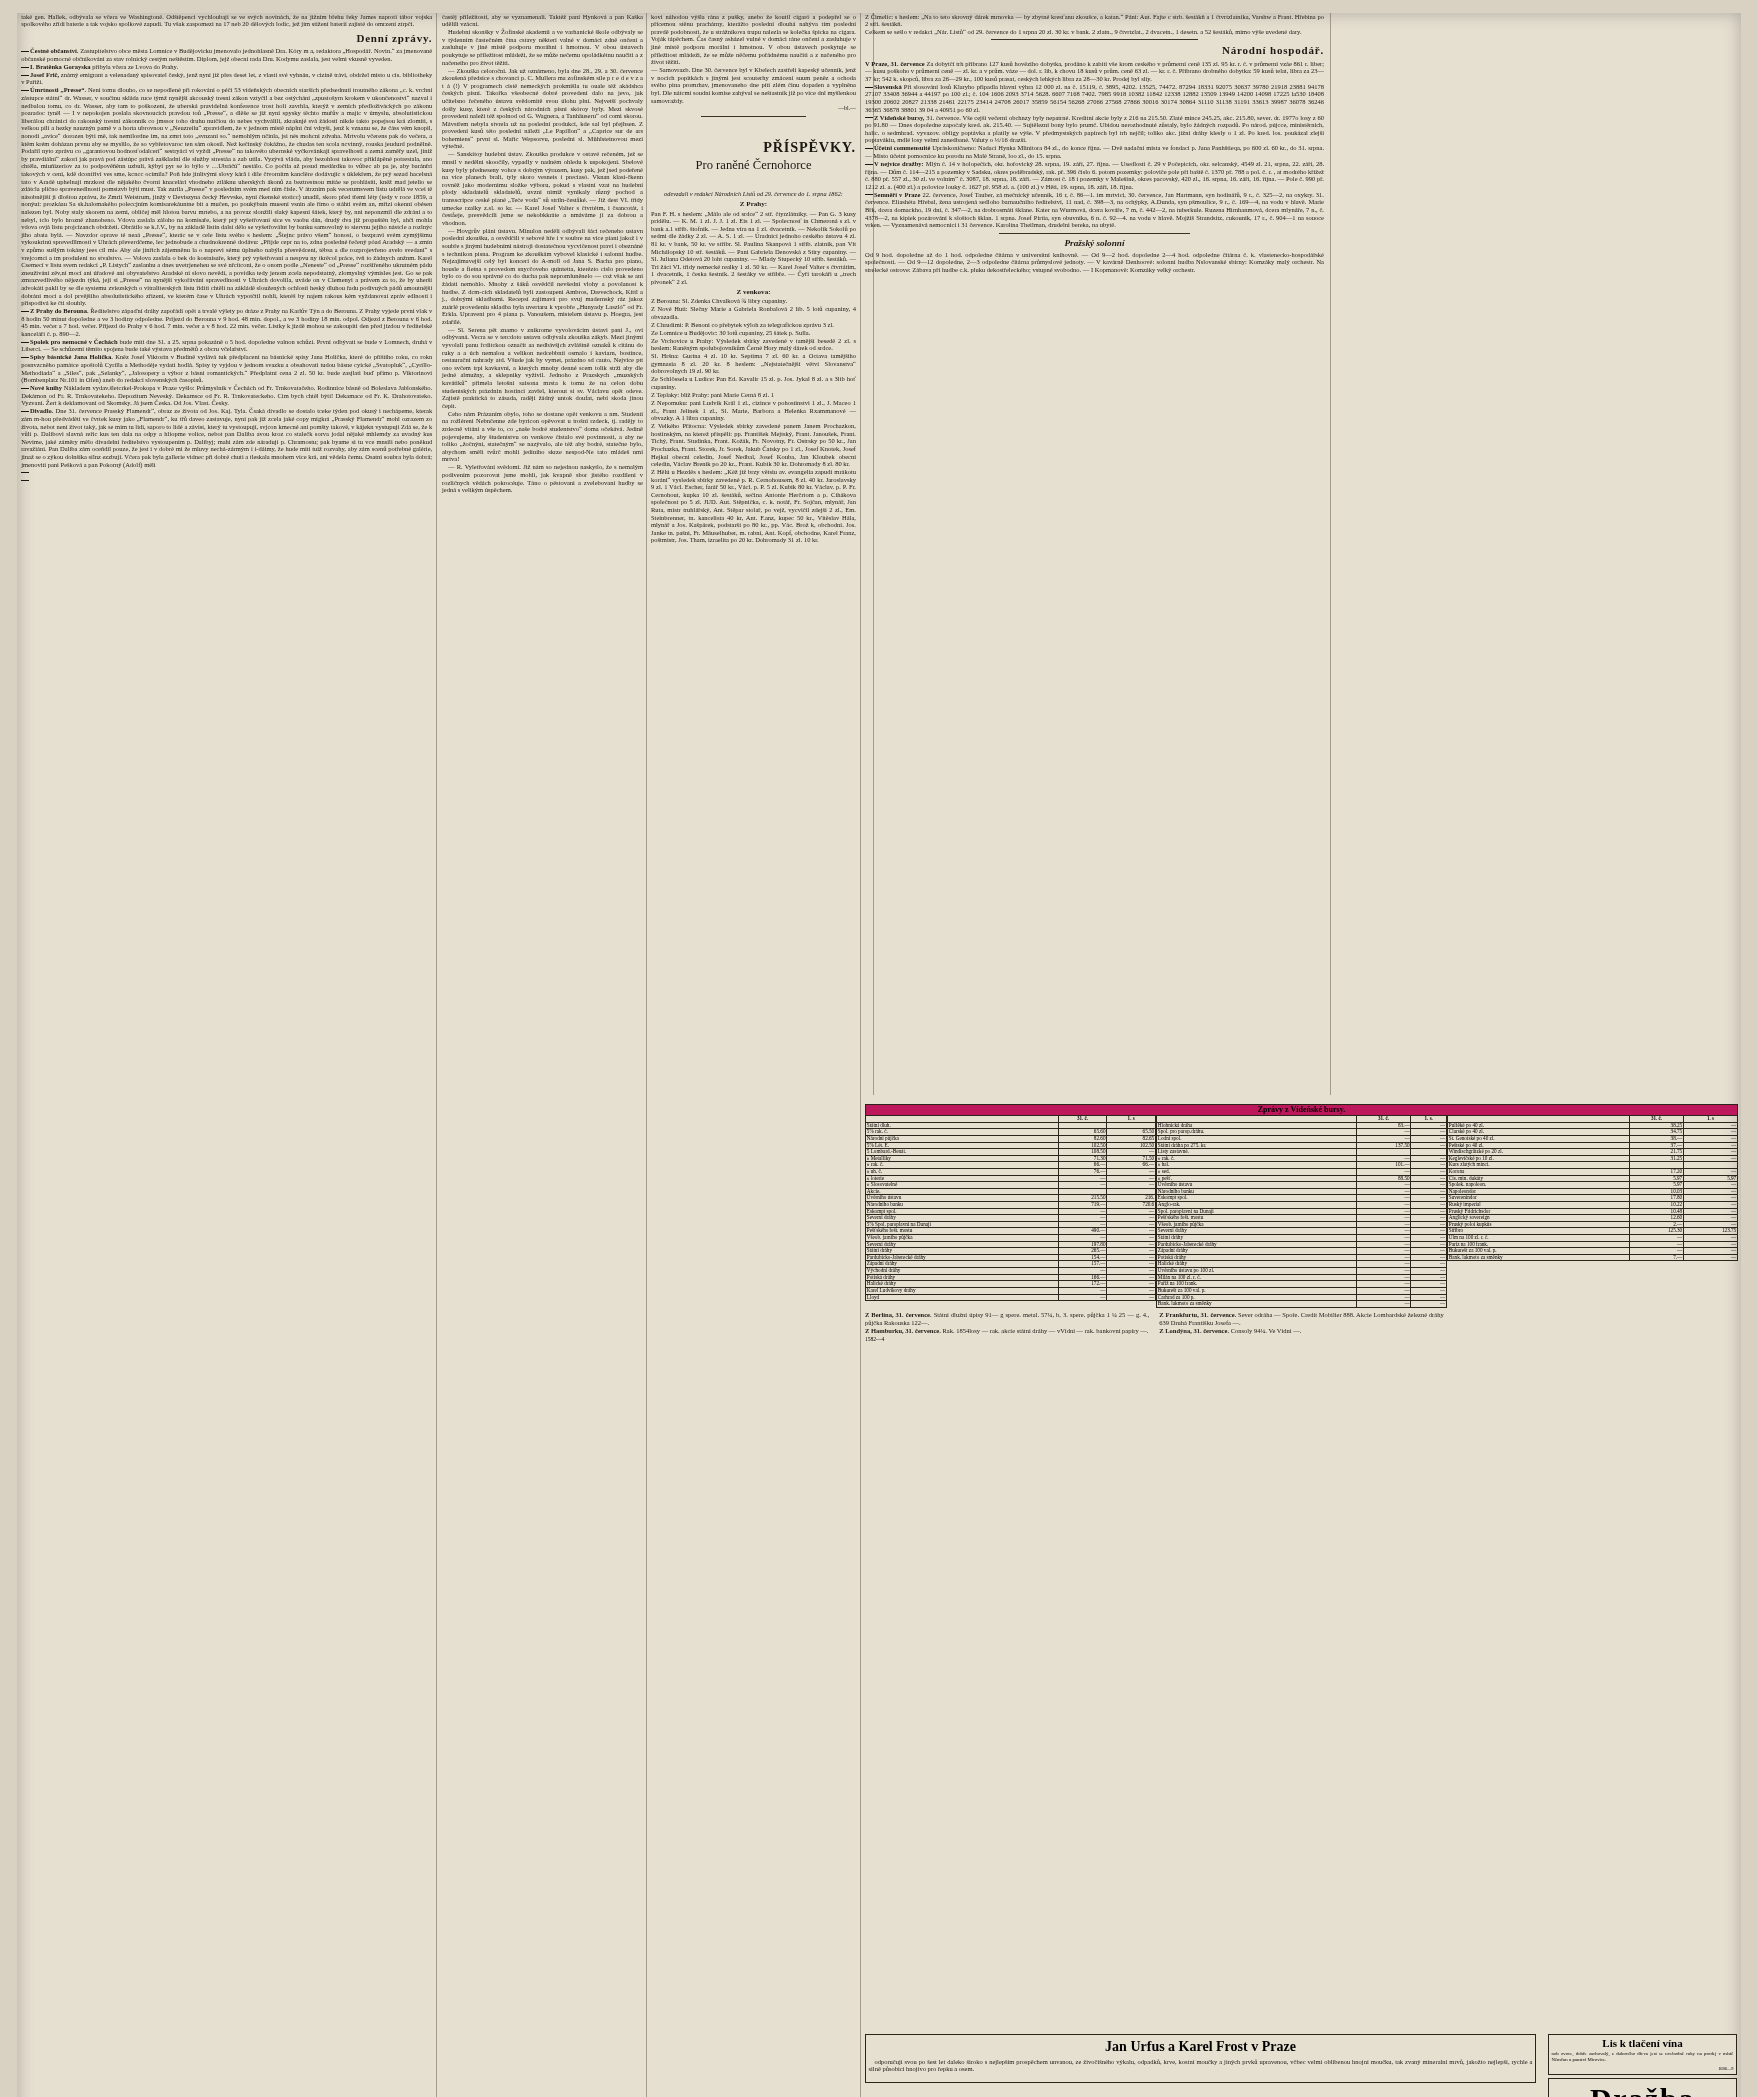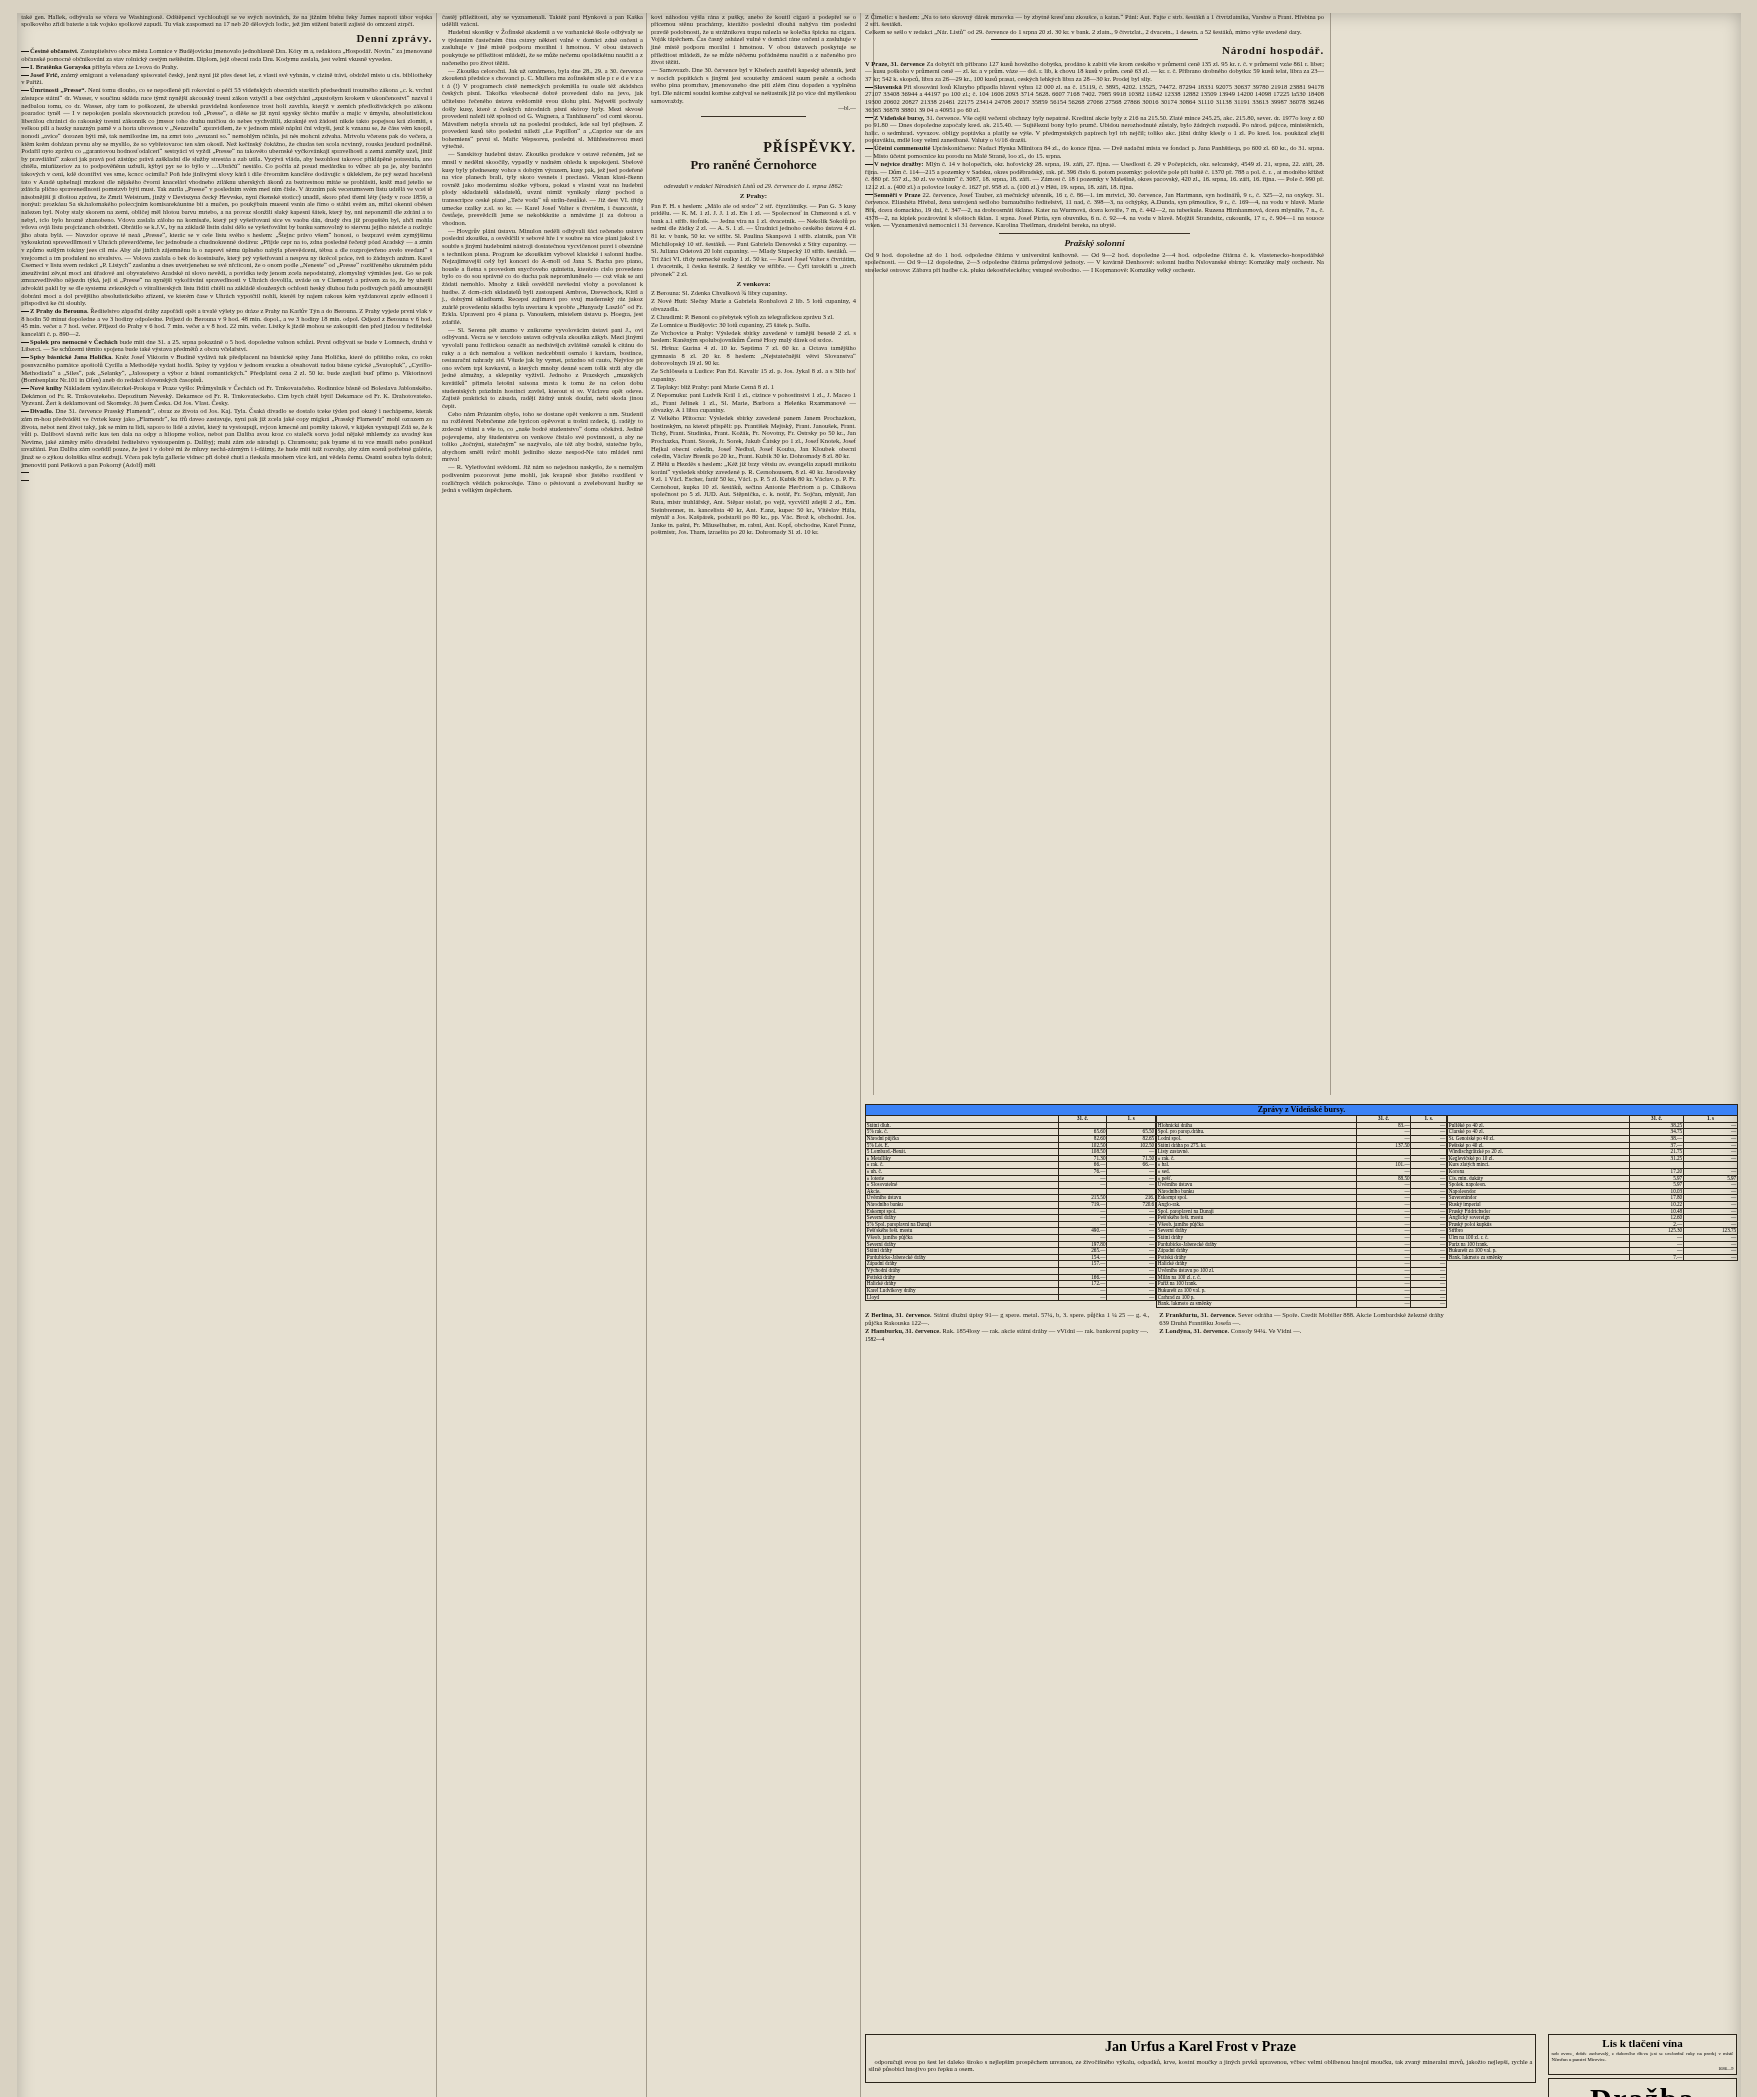--- a/index.html
+++ b/index.html
@@ -15,21 +15,21 @@
   .sect-title{text-align:right;font-size:14.3px;font-weight:bold;letter-spacing:0.8px;margin:4.2px 0 2.5px;}
   .sect-title.small{font-size:11px;}
   .thinrule{border-top:0.4px solid #3a3226;margin:1.7px 17px;}
   .vrule{position:absolute;top:0;bottom:0;width:0.4px;background:#6b6254;opacity:.55;}
   .dash{display:inline-block;width:7.6px;border-bottom:0.4px solid #1c1812;vertical-align:1.3px;margin-right:1.3px;}
   
   table.bourse{border-collapse:collapse;width:100%;font-size:5.2px;font-family:"Liberation Serif",serif;}
   table.bourse td,table.bourse th{border:0.4px solid #2a241a;padding:0 0.8px;line-height:1.08;}
   table.bourse th{font-weight:bold;text-align:center;font-size:5.1px;}
   td.r{text-align:right;}
-  .bourse-title{text-align:center;font-weight:bold;font-size:8px;border:0.4px solid #2a241a;border-bottom:none;padding:0.8px 0;background:#3b82f6;}
+  .bourse-title{text-align:center;font-weight:bold;font-size:8px;border:0.4px solid #2a241a;border-bottom:none;padding:0.8px 0;background:#be185d;}
   
   .adbox{border:0.4px solid #2a241a;padding:2.5px;margin-top:3.4px;background:#e6e0d1;}
   .ad-title{text-align:center;font-weight:bold;}
   .huge{font-size:22px;letter-spacing:1.3px;font-family:"Liberation Serif",serif;}
   .med{font-size:14px;}
   .tiny{font-size:4.8px;line-height:1.12;}
   .xtiny{font-size:4.4px;line-height:1.1;}
   .ital{font-style:italic;}
   .center{text-align:center;}
   .drazba{font-size:30px;text-align:center;font-weight:bold;letter-spacing:1.7px;}
@@ -75,21 +75,21 @@
 
     <div class="col txt" style="left:634px;width:205px;">
       <p class="noind">kovi náhodou výšla rána z pušky, anebo že koutil cigaró a podepřel se o přícemou stěnu prachárny, kterážto poslední dlouhá nahýva tím poslední pravdě podobnosti, že u strážníkova trupu nalezla se kolečka špicka na cigara. Voják tápěchem. Čas časný asházel vulné v domáci ráne ončení  a zasluhuje v jiné místě podporu morální i hmotnou. V obou ústavech poskytuje se příležitost mládeži, že se může něčemu pořádnému naučiti a z načeného pro život těžiti.</p>
       <p class="noind">— Samovrazb. Dne 30. července byl v Kbelech zastřeli kapeský učenník, jenž v nocích popitkách s jinými jest scouterhy zmáceni suum peněz a ochoda svého pina promrhav, jmenovaneho dne píti zlém činu dopaden a vyplněna byl. Dle nátcmi soudní komise zahýval se neštastník již po vice dnl myšlenkou samovraždy.</p>
       <div style="text-align:right;font-size:5.9px;">—bl.—</div>
       <div class="thinrule" style="margin:4.2px 50px;"></div>
     </div>
 
     <div class="col txt" style="left:634px;top:122px;width:205px;">
       <div class="sect-title">PŘÍSPĚVKY.</div>
-      <div class="center" style="font-size:12.6px;font-weight:bold;margin-bottom:9px;">Pro raněné Černohorce</div>
+      <div class="center" style="font-size:12.6px;font-weight:normal;margin-bottom:17px;">Pro raněné Černohorce</div>
       <div class="center ital" style="font-size:6.3px;margin-bottom:3.4px;">odevzdali v redakci Národních Listů od 29. července do 1. srpna 1862:</div>
       <div class="center" style="font-weight:bold;font-size:7.1px;margin:2.5px 0 0.8px;">Z Prahy:</div>
       <p class="noind">Pan F. H. s heslem: „Málo ale od srdce“ 2 stř. čtyrzlátniky. — Pan G. 3 kusy pridělu. — K. M. 1 zl. J. J. 1 zl. Eis 1 zl. — Spolecnosť in Chmeroná s zl. v bank a.1 stříb. štofník. — Jedna víra na 1 zl. dvacetník. — Nekolik Sokolů po sedmi dle žádky 2 zl. — A. S. 1 zl. — Úradnicí jednoho ceského ústavu 4 zl. 81 kr. v bank, 50 kr. ve stříbr. Sl. Paulina Skanpová 1 stříb. zlatník, pan Vít Michálopský 10 stř. šestáků. — Pani Gabriela Denovská z Stíry cupaniny. — Sl. Juliana Odetová 20 loht cupaniny. — Mlady Stupecký 10 stříb. šestáků. — Trí žáci VI. třidy nemecké realky 1 zl. 50 kr. — Karel Josef Valter s čtvrtátím, 1 dvacetník, 1 česka šestník. 2 šestáky ve stříbře. — Čyři tarokáři u „trech pivonek“ 2 zl.</p>
       <div class="center" style="font-weight:bold;font-size:7.1px;margin:2.5px 0 0.8px;">Z venkova:</div>
       <p class="noind">Z Berouna: Sl. Zdenka Chvalková ¾ libry cupaniny.</p>
       <p class="noind">Z Nové Huti: Slečny Marie a Gabriela Ronbalová 2 lib. 5 lotů cupaniny, 4 obvazadla.</p>
       <p class="noind">Z Chrudimi: P. Benoni co přebytek výloh za telegrafickou zprávu 3 zl.</p>
       <p class="noind">Ze Lomnice u Budějovic: 30 lotů cupaniny, 25 šátek p. Sulla.</p>
       <p class="noind">Ze Vrchovice u Prahy: Výsledek sbírky zavedené v tamější besedě 2 zl. s heslem: Raněným spolubojovníkům Černé Hory malý dárek od srdce.</p>
       <p class="noind">Sl. Hršna: Gurina 4 zl. 10 kr. Septima 7 zl. 60 kr. a Octava tamějšího gymnasia 8 zl. 20 kr. 8 heslem: „Nejstatečnější větvi Slovanstva“ dobrovolnych 19 zl. 90 kr.</p>

